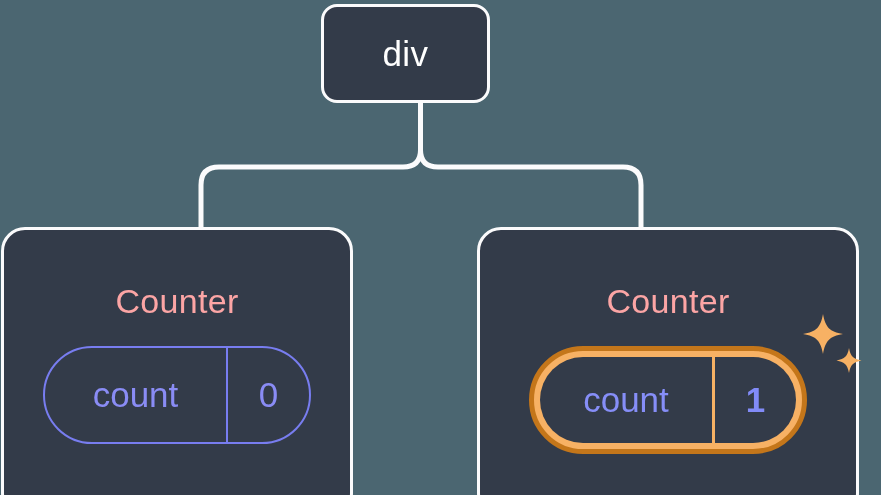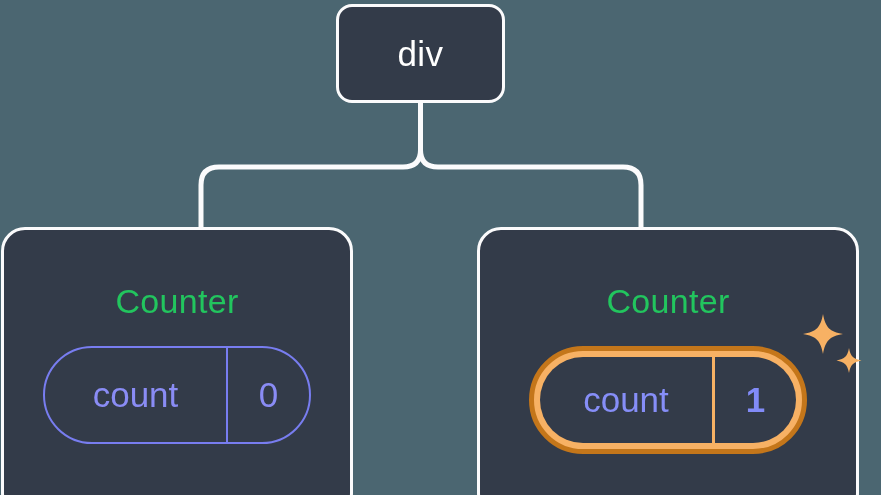--- a/index.html
+++ b/index.html
@@ -32,21 +32,21 @@
     position: absolute;
     box-sizing: border-box;
     background: #333b49;
     border: 3px solid #fbfbfc;
     border-radius: 22px;
     display: flex;
     flex-direction: column;
     align-items: center;
   }
   .node-root {
-    left: 336px;
+    left: 321px;
     top: 4px;
     width: 169px;
     height: 99px;
     border-radius: 16px;
     justify-content: center;
   }
   .root-label {
     color: #ffffff;
     font-size: 35px;
     font-weight: 400;
@@ -55,21 +55,21 @@
   }
   .node-child {
     top: 227px;
     height: 290px;          
     border-radius: 24px;
   }
   .node-left  { left: 1px;   width: 352px; }
   .node-right { left: 477px; width: 382px; }
 
   .child-title {
-    color: #22c55e;
+    color: #fca5a5;
     font-size: 34px;
     font-weight: 400;
     letter-spacing: 0.3px;
     line-height: 1;
     margin-top: 54px;
   }
 
   
   .pill-wrap {
     position: relative;

